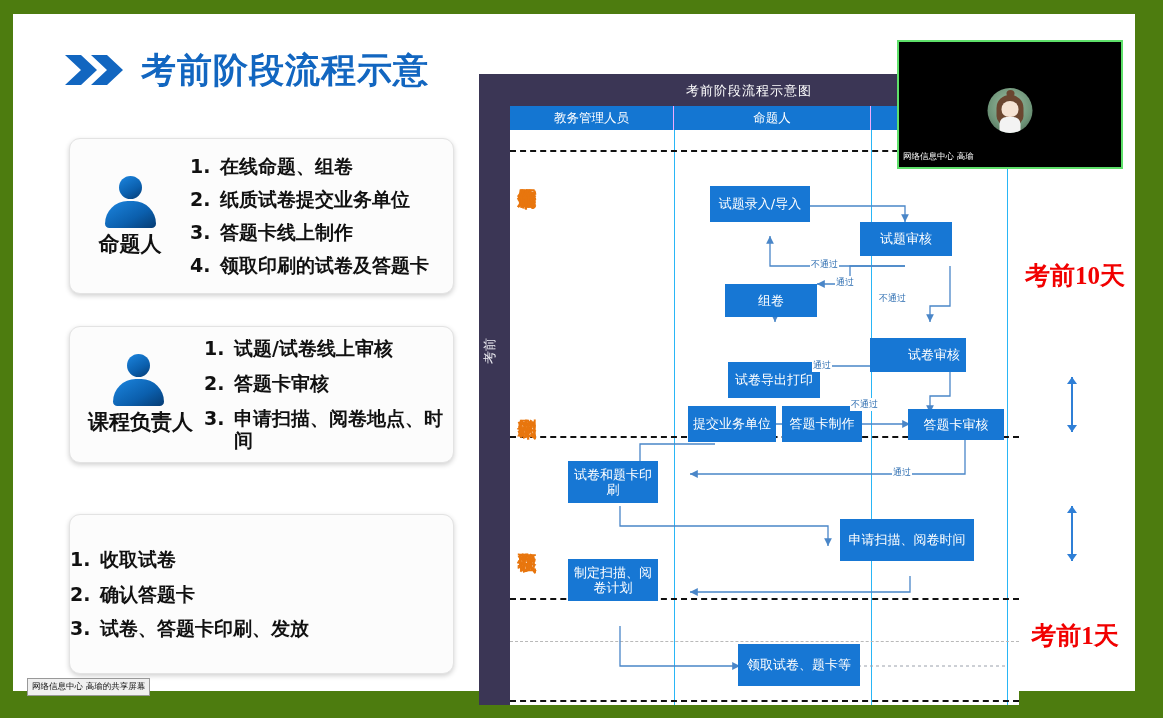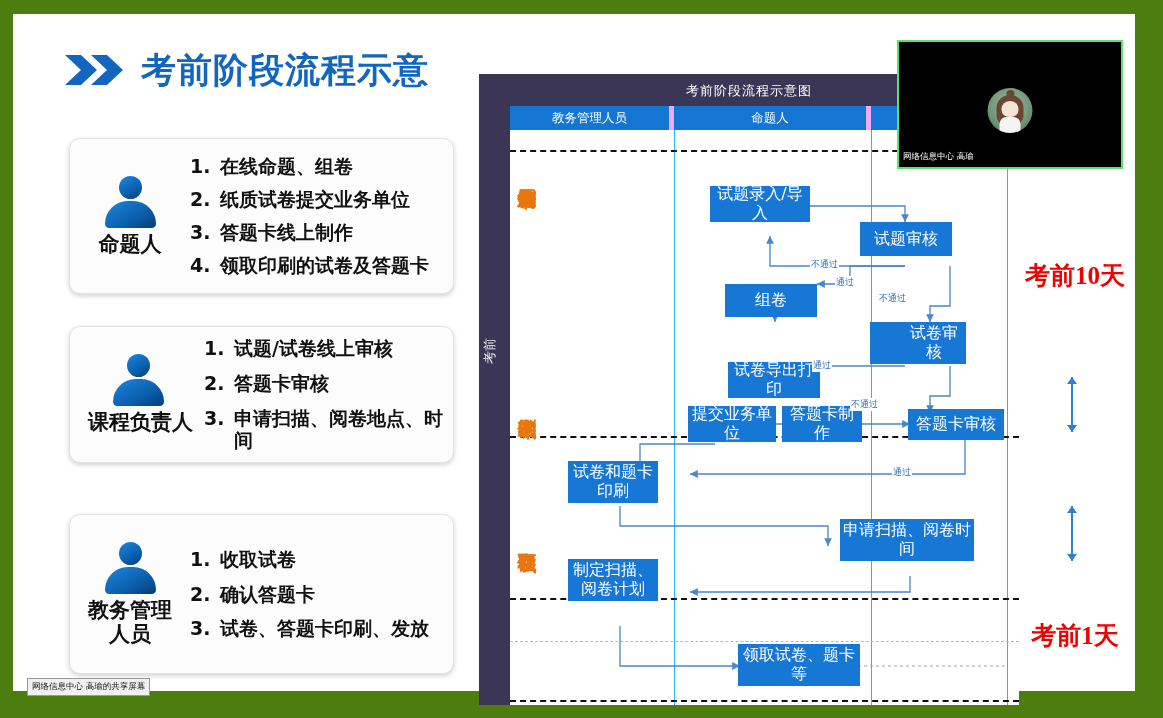--- a/index.html
+++ b/index.html
@@ -92,39 +92,39 @@
     width: 509px; height: 599px;
     background: #ffffff;
     overflow: hidden;
   }
   #flow-header {
     position: absolute; left: 0; top: 0; width: 100%; height: 24px;
     background: #1476d2; display: flex;
   }
   #flow-header .col {
     color: #fff; font-size: 12.5px; text-align: center;
-    line-height: 24px; border-right: 5px solid #f0abfc;
+    line-height: 24px; border-right: 1px solid #f0abfc;
     overflow: hidden; white-space: nowrap;
   }
   #flow-header .col:last-child { border-right: none; }
 
   
   .stage-label {
     position: absolute; left: 3px; width: 24px;
     color: #e8760e; font-size: 19px; font-weight: bold;
     line-height: 1.02; text-align: center; letter-spacing: 0;
   }
   #stage-0 { top: 68px; }
   #stage-1 { top: 298px; }
   #stage-2 { top: 432px; }
 
   
   .fbox {
     position: absolute; background: #1777d4; color: #fff;
-    font-size: 16px; display: flex; align-items: center;
+    font-size: 13px; display: flex; align-items: center;
     justify-content: center; text-align: center; line-height: 1.18;
     padding: 2px 3px;
   }
   
   .lane-line { position: absolute; top: 24px; bottom: 0; width: 1px; background: #29b6f6; }
   
   .stage-sep { position: absolute; left: 0; right: 0; height: 0;
                border-top: 2px dashed #111; }
   .stage-sep.light { border-top: 1px dashed #b9b9b9; }
 
@@ -258,28 +258,20 @@
               </li>
             <li>
                 <span class="li-num">3.</span>
                 <span>申请扫描、阅卷地点、时间</span>
               </li>
           </ol>
         </div>
       </div>
 
       <div class="card" id="card-2">
-        <div class="card-person">
-          <div class="person-icon">
-            <div class="person-head"></div>
-              <div class="person-body"></div>
-          </div>
-          <div class="person-label">教务管理
-人员</div>
-        </div>
         <div class="card-list">
           <ol>
             <li>
                 <span class="li-num">1.</span>
                 <span>收取试卷</span>
               </li>
             <li>
                 <span class="li-num">2.</span>
                 <span>确认答题卡</span>
               </li>
@@ -342,21 +334,21 @@
             <path d="M110,520 L110,560 L230,560"></path>
           </g>
           <g stroke="#9aa0ab" stroke-width="1" fill="none" stroke-dasharray="3,3">
             <path d="M300,560 L497,560"></path>
           </g>
         </svg>
 
         <div class="fbox" style="left:200px; top:80px;  width:100px; height:36px;">试题录入/导入</div>
         <div class="fbox" style="left:350px; top:116px; width:92px;  height:34px;">试题审核</div>
         <div class="fbox" style="left:215px; top:178px; width:92px;  height:33px;">组卷</div>
-        <div class="fbox" style="left:360px; top:216px; width:96px;  height:42px;padding-left:35px;">试卷审核</div>
+        <div class="fbox" style="left:360px; top:232px; width:96px;  height:34px;padding-left:35px;">试卷审核</div>
         <div class="fbox" style="left:218px; top:256px; width:92px;  height:36px;">试卷导出打印</div>
         <div class="fbox" style="left:178px; top:300px; width:88px;  height:36px;">提交业务单位</div>
         <div class="fbox" style="left:272px; top:300px; width:80px;  height:36px;">答题卡制作</div>
         <div class="fbox" style="left:398px; top:303px; width:96px;  height:31px;">答题卡审核</div>
         <div class="fbox" style="left:58px;  top:355px; width:90px;  height:42px;">试卷和题卡印刷</div>
         <div class="fbox" style="left:330px; top:413px; width:134px; height:42px;">申请扫描、阅卷时间</div>
         <div class="fbox" style="left:58px;  top:453px; width:90px;  height:42px;">制定扫描、阅卷计划</div>
         <div class="fbox" style="left:228px; top:538px; width:122px; height:42px;">领取试卷、题卡等</div>
 
         <div class="edge-label" style="left:300px; top:152px;">不通过</div>

